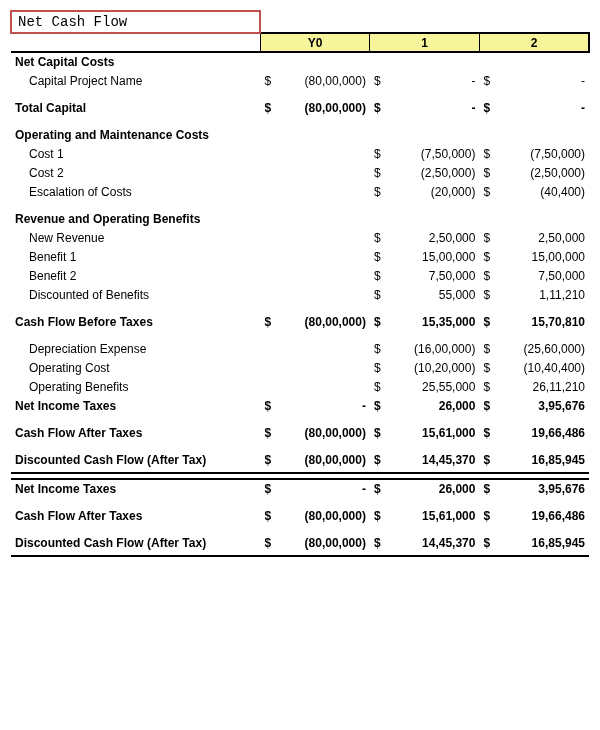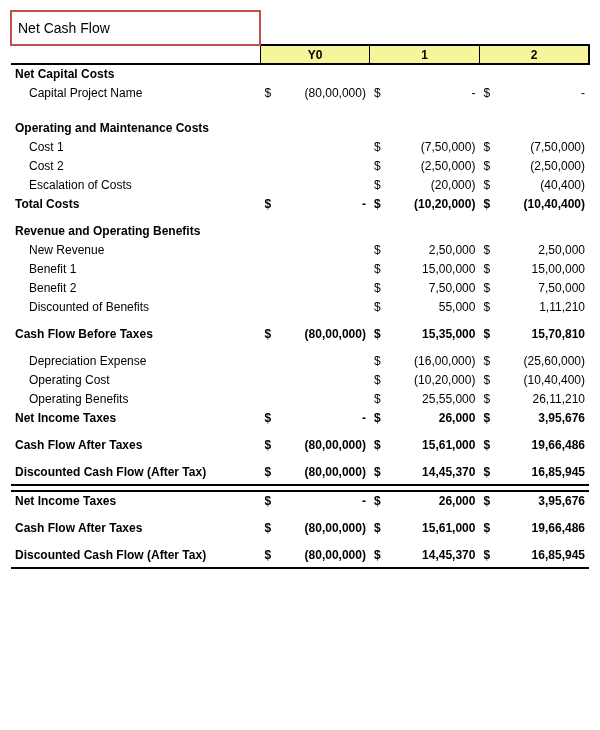--- a/index.html
+++ b/index.html
@@ -25,21 +25,22 @@
   }
   col.col-a { width: 250px; }
   col.col-b { width: 110px; }
   col.col-c { width: 110px; }
   col.col-d { width: 110px; }
 
   
   td.title {
     border: 2px solid #c0504d;   
     font-size: 14px;
-    padding: 8px 6px;
+    padding: 2px 6px;
+    font-family: Liberation Mono, monospace;
   }
   
   tr.header th {
     background: #f6f59b;
     border: 1px solid #000;
     text-align: center;
     font-weight: bold;
   }
   tr.header th.first {
     background: #fff;
@@ -90,20 +91,26 @@
       </tr>
   <tr class="blue">
     <td class="indent">Capital Project Name</td>
     <td><span class="sym">$</span><span style="float:right">(80,00,000)</span></td>
     <td><span class="sym">$</span><span style="float:right">-</span></td>
     <td><span class="sym">$</span><span style="float:right">-</span></td>
   </tr>
   <tr>
         <td colspan="4" style="height:8px"></td>
       </tr>
+  <tr class="bold-row">
+    <td>Total Capital</td>
+    <td><span class="sym">$</span><span style="float:right">(80,00,000)</span></td>
+    <td><span class="sym">$</span><span style="float:right">-</span></td>
+    <td><span class="sym">$</span><span style="float:right">-</span></td>
+  </tr>
   <tr>
         <td colspan="4" style="height:8px"></td>
       </tr>
 
   <tr>
         <td class="section">Operating and Maintenance Costs</td>
         <td></td>
         <td></td>
         <td></td>
       </tr>
@@ -118,87 +125,81 @@
     <td></td>
     <td><span class="sym">$</span><span style="float:right">(2,50,000)</span></td>
     <td><span class="sym">$</span><span style="float:right">(2,50,000)</span></td>
   </tr>
   <tr>
     <td class="indent">Escalation of Costs</td>
     <td></td>
     <td><span class="sym">$</span><span style="float:right">(20,000)</span></td>
     <td><span class="sym">$</span><span style="float:right">(40,400)</span></td>
   </tr>
-  <tr class="bold-row">
-    <td>Total Costs</td>
-    <td><span class="sym">$</span><span style="float:right">-</span></td>
+  <tr>
+        <td colspan="4" style="height:8px"></td>
+      </tr>
+
+  <tr>
+        <td class="section">Revenue and Operating Benefits</td>
+        <td></td>
+        <td></td>
+        <td></td>
+      </tr>
+  <tr class="blue">
+    <td class="indent">New Revenue</td>
+    <td></td>
+    <td><span class="sym">$</span><span style="float:right">2,50,000</span></td>
+    <td><span class="sym">$</span><span style="float:right">2,50,000</span></td>
+  </tr>
+  <tr class="blue">
+    <td class="indent">Benefit 1</td>
+    <td></td>
+    <td><span class="sym">$</span><span style="float:right">15,00,000</span></td>
+    <td><span class="sym">$</span><span style="float:right">15,00,000</span></td>
+  </tr>
+  <tr class="blue">
+    <td class="indent">Benefit 2</td>
+    <td></td>
+    <td><span class="sym">$</span><span style="float:right">7,50,000</span></td>
+    <td><span class="sym">$</span><span style="float:right">7,50,000</span></td>
+  </tr>
+  <tr>
+    <td class="indent">Discounted of Benefits</td>
+    <td></td>
+    <td><span class="sym">$</span><span style="float:right">55,000</span></td>
+    <td><span class="sym">$</span><span style="float:right">1,11,210</span></td>
+  </tr>
+  <tr>
+        <td colspan="4" style="height:8px"></td>
+      </tr>
+
+  <tr class="bold-row">
+    <td>Cash Flow Before Taxes</td>
+    <td><span class="sym">$</span><span style="float:right">(80,00,000)</span></td>
+    <td><span class="sym">$</span><span style="float:right">15,35,000</span></td>
+    <td><span class="sym">$</span><span style="float:right">15,70,810</span></td>
+  </tr>
+  <tr>
+        <td colspan="4" style="height:8px"></td>
+      </tr>
+
+  <tr>
+    <td class="indent">Depreciation Expense</td>
+    <td></td>
+    <td><span class="sym">$</span><span style="float:right">(16,00,000)</span></td>
+    <td><span class="sym">$</span><span style="float:right">(25,60,000)</span></td>
+  </tr>
+  <tr>
+    <td class="indent">Operating Cost</td>
+    <td></td>
     <td><span class="sym">$</span><span style="float:right">(10,20,000)</span></td>
     <td><span class="sym">$</span><span style="float:right">(10,40,400)</span></td>
   </tr>
   <tr>
-        <td colspan="4" style="height:8px"></td>
-      </tr>
-
-  <tr>
-        <td class="section">Revenue and Operating Benefits</td>
-        <td></td>
-        <td></td>
-        <td></td>
-      </tr>
-  <tr class="blue">
-    <td class="indent">New Revenue</td>
-    <td></td>
-    <td><span class="sym">$</span><span style="float:right">2,50,000</span></td>
-    <td><span class="sym">$</span><span style="float:right">2,50,000</span></td>
-  </tr>
-  <tr class="blue">
-    <td class="indent">Benefit 1</td>
-    <td></td>
-    <td><span class="sym">$</span><span style="float:right">15,00,000</span></td>
-    <td><span class="sym">$</span><span style="float:right">15,00,000</span></td>
-  </tr>
-  <tr class="blue">
-    <td class="indent">Benefit 2</td>
-    <td></td>
-    <td><span class="sym">$</span><span style="float:right">7,50,000</span></td>
-    <td><span class="sym">$</span><span style="float:right">7,50,000</span></td>
-  </tr>
-  <tr>
-    <td class="indent">Discounted of Benefits</td>
-    <td></td>
-    <td><span class="sym">$</span><span style="float:right">55,000</span></td>
-    <td><span class="sym">$</span><span style="float:right">1,11,210</span></td>
-  </tr>
-  <tr>
-        <td colspan="4" style="height:8px"></td>
-      </tr>
-
-  <tr class="bold-row">
-    <td>Cash Flow Before Taxes</td>
-    <td><span class="sym">$</span><span style="float:right">(80,00,000)</span></td>
-    <td><span class="sym">$</span><span style="float:right">15,35,000</span></td>
-    <td><span class="sym">$</span><span style="float:right">15,70,810</span></td>
-  </tr>
-  <tr>
-        <td colspan="4" style="height:8px"></td>
-      </tr>
-
-  <tr>
-    <td class="indent">Depreciation Expense</td>
-    <td></td>
-    <td><span class="sym">$</span><span style="float:right">(16,00,000)</span></td>
-    <td><span class="sym">$</span><span style="float:right">(25,60,000)</span></td>
-  </tr>
-  <tr>
-    <td class="indent">Operating Cost</td>
-    <td></td>
-    <td><span class="sym">$</span><span style="float:right">(10,20,000)</span></td>
-    <td><span class="sym">$</span><span style="float:right">(10,40,400)</span></td>
-  </tr>
-  <tr>
     <td class="indent">Operating Benefits</td>
     <td></td>
     <td><span class="sym">$</span><span style="float:right">25,55,000</span></td>
     <td><span class="sym">$</span><span style="float:right">26,11,210</span></td>
   </tr>
   <tr class="bold-row">
     <td>Net Income Taxes</td>
     <td><span class="sym">$</span><span style="float:right">-</span></td>
     <td><span class="sym">$</span><span style="float:right">26,000</span></td>
     <td><span class="sym">$</span><span style="float:right">3,95,676</span></td>

